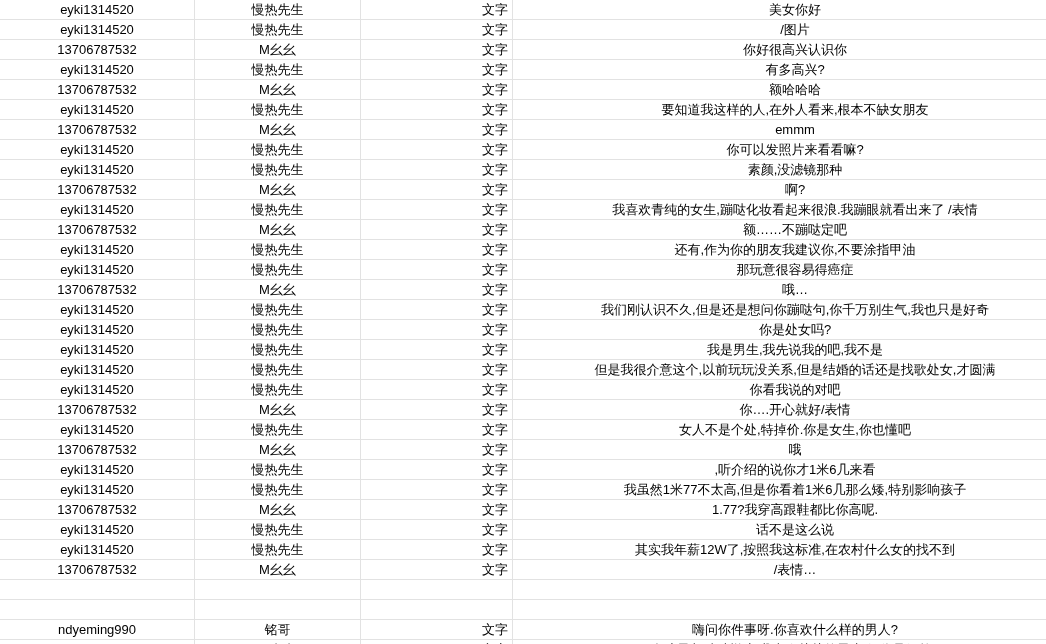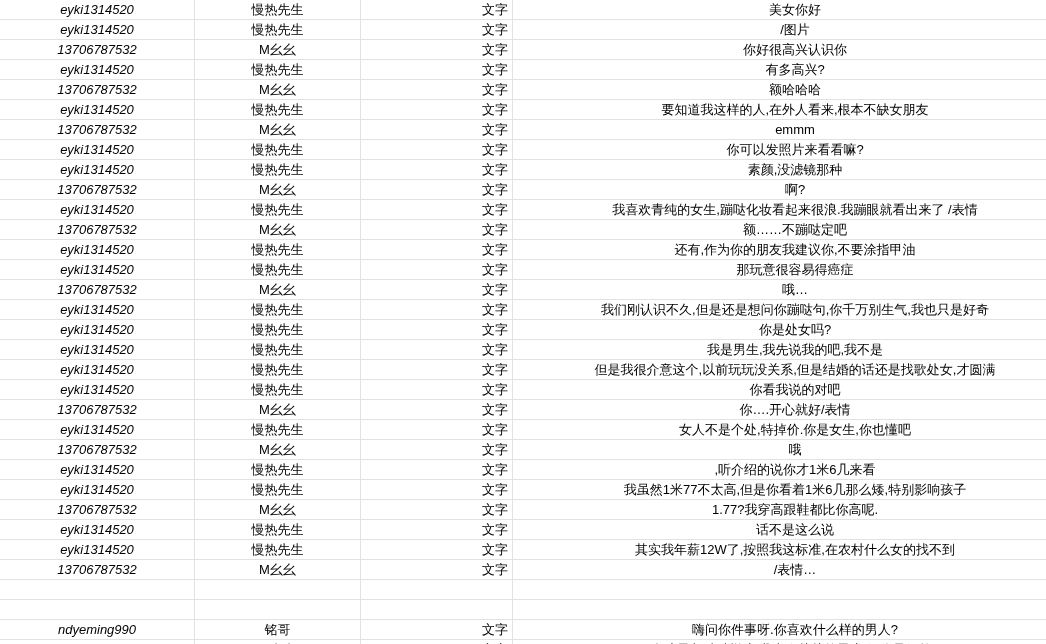--- a/index.html
+++ b/index.html
@@ -24,21 +24,21 @@
     height: 19px;
     line-height: 19px;
     padding: 0 4px;
     border-bottom: 1px solid #e2e2e2;
     border-right: 1px solid #e2e2e2;
     white-space: nowrap;
     overflow: hidden;
     font-size: 13px;
     vertical-align: middle;
   }
-  .c-id    { width: 186px; text-align: center; font-style: italic; }
+  .c-id    { width: 186px; text-align: center; }
   .c-name  { width: 157px; text-align: center; margin-top: 13px; }
   .c-type  { width: 143px; text-align: right; padding-left: 14px; }
   .c-msg   { width: 556px; text-align: center; border-right: none; }
   tr.blank td {
     border-bottom: 1px solid #e2e2e2;
   }
   tr.blank td.c-msg { border-right: none; }
 </style>
 </head>
 <body>

